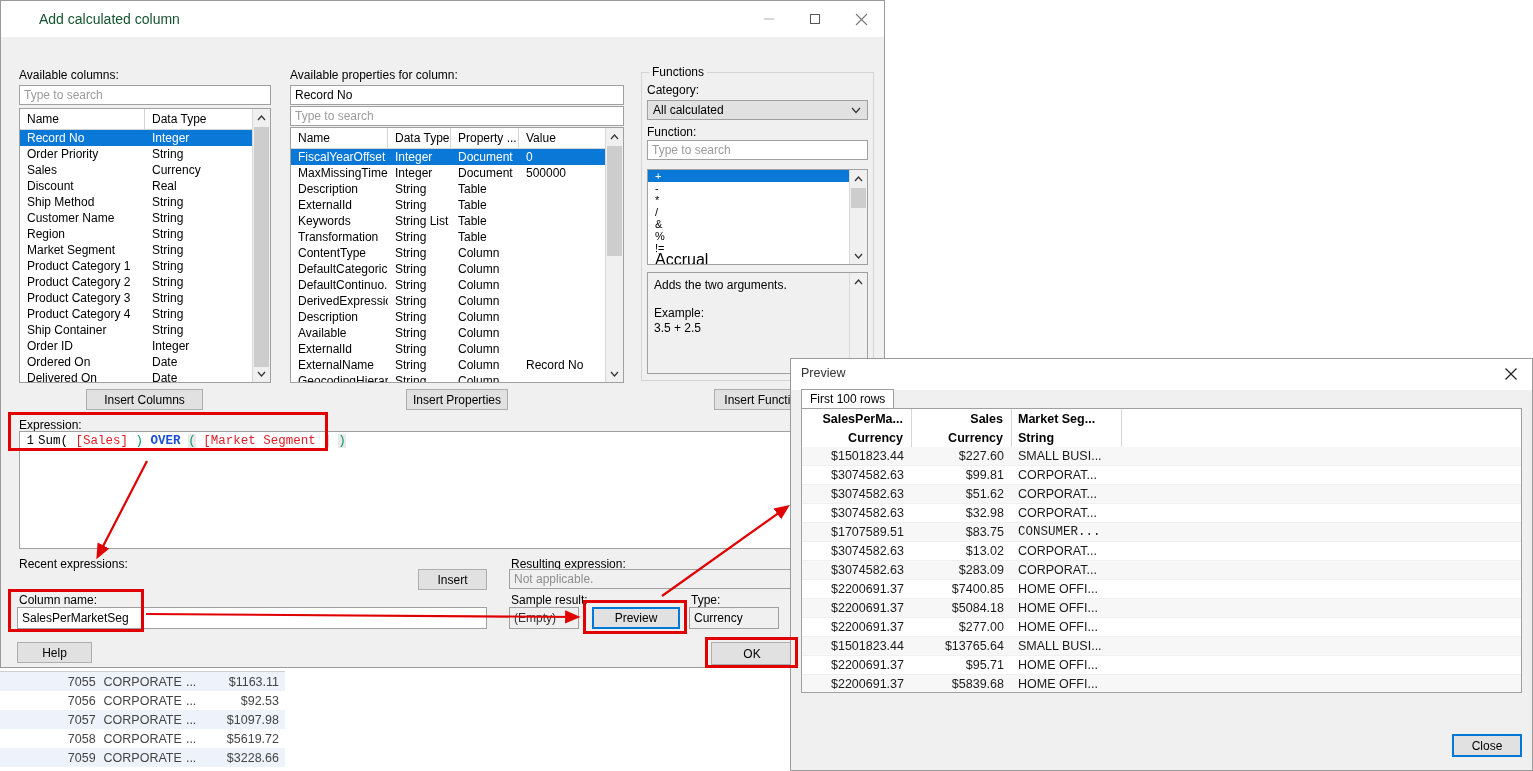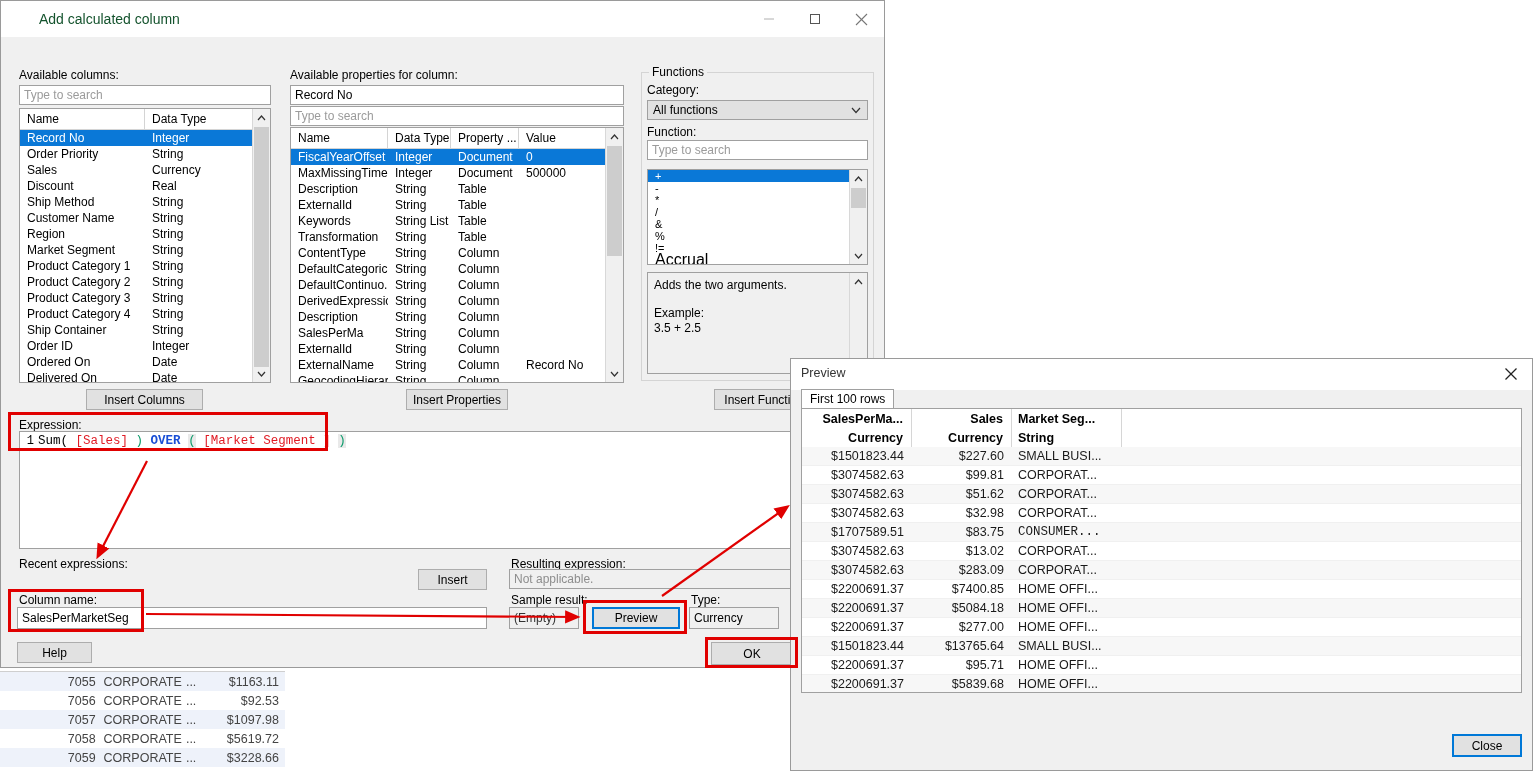--- a/index.html
+++ b/index.html
@@ -357,21 +357,21 @@
           <div class="gcell" style="width: 68px;">Column</div>
           <div class="gcell" style="width: 89px;"></div>
         </div>
         <div class="grow">
           <div class="gcell" style="width: 97px;">Description</div>
           <div class="gcell" style="width: 63px;">String</div>
           <div class="gcell" style="width: 68px;">Column</div>
           <div class="gcell" style="width: 89px;"></div>
         </div>
         <div class="grow">
-          <div class="gcell" style="width: 97px;">SalesPerMa</div>
+          <div class="gcell" style="width: 97px;">Available</div>
           <div class="gcell" style="width: 63px;">String</div>
           <div class="gcell" style="width: 68px;">Column</div>
           <div class="gcell" style="width: 89px;"></div>
         </div>
         <div class="grow">
           <div class="gcell" style="width: 97px;">ExternalId</div>
           <div class="gcell" style="width: 63px;">String</div>
           <div class="gcell" style="width: 68px;">Column</div>
           <div class="gcell" style="width: 89px;"></div>
         </div>
@@ -402,21 +402,21 @@
       </div>
     </div>
   </div>
   <div class="btn" style="position:absolute;left:405px;top:388px;width:102px;">Insert Properties</div>
 
   <div class="groupbox" style="left:640px;top:71px;width:233px;height:309px;">
     <div class="gb-title">Functions</div>
   </div>
   <div style="position:absolute;left:646px;top:82px;" class="group-label">Category:</div>
   <div class="combo" style="position:absolute;left:646px;top:99px;width:221px;">
-    <span>All functions</span>
+    <span>All calculated</span>
     <span class="chev">
       <svg width="10" height="7" viewBox="0 0 10 7">
           <polyline points="1,1 5,5.5 9,1" fill="none" stroke="#333" stroke-width="1.2"></polyline>
         </svg>
     </span>
   </div>
   <div style="position:absolute;left:646px;top:124px;" class="group-label">Function:</div>
   <div class="searchbox" style="position:absolute;left:646px;top:139px;width:221px;">Type to search</div>
 
   <div class="gridwrap" style="position:absolute;left:646px;top:168px;width:221px;height:96px;">

